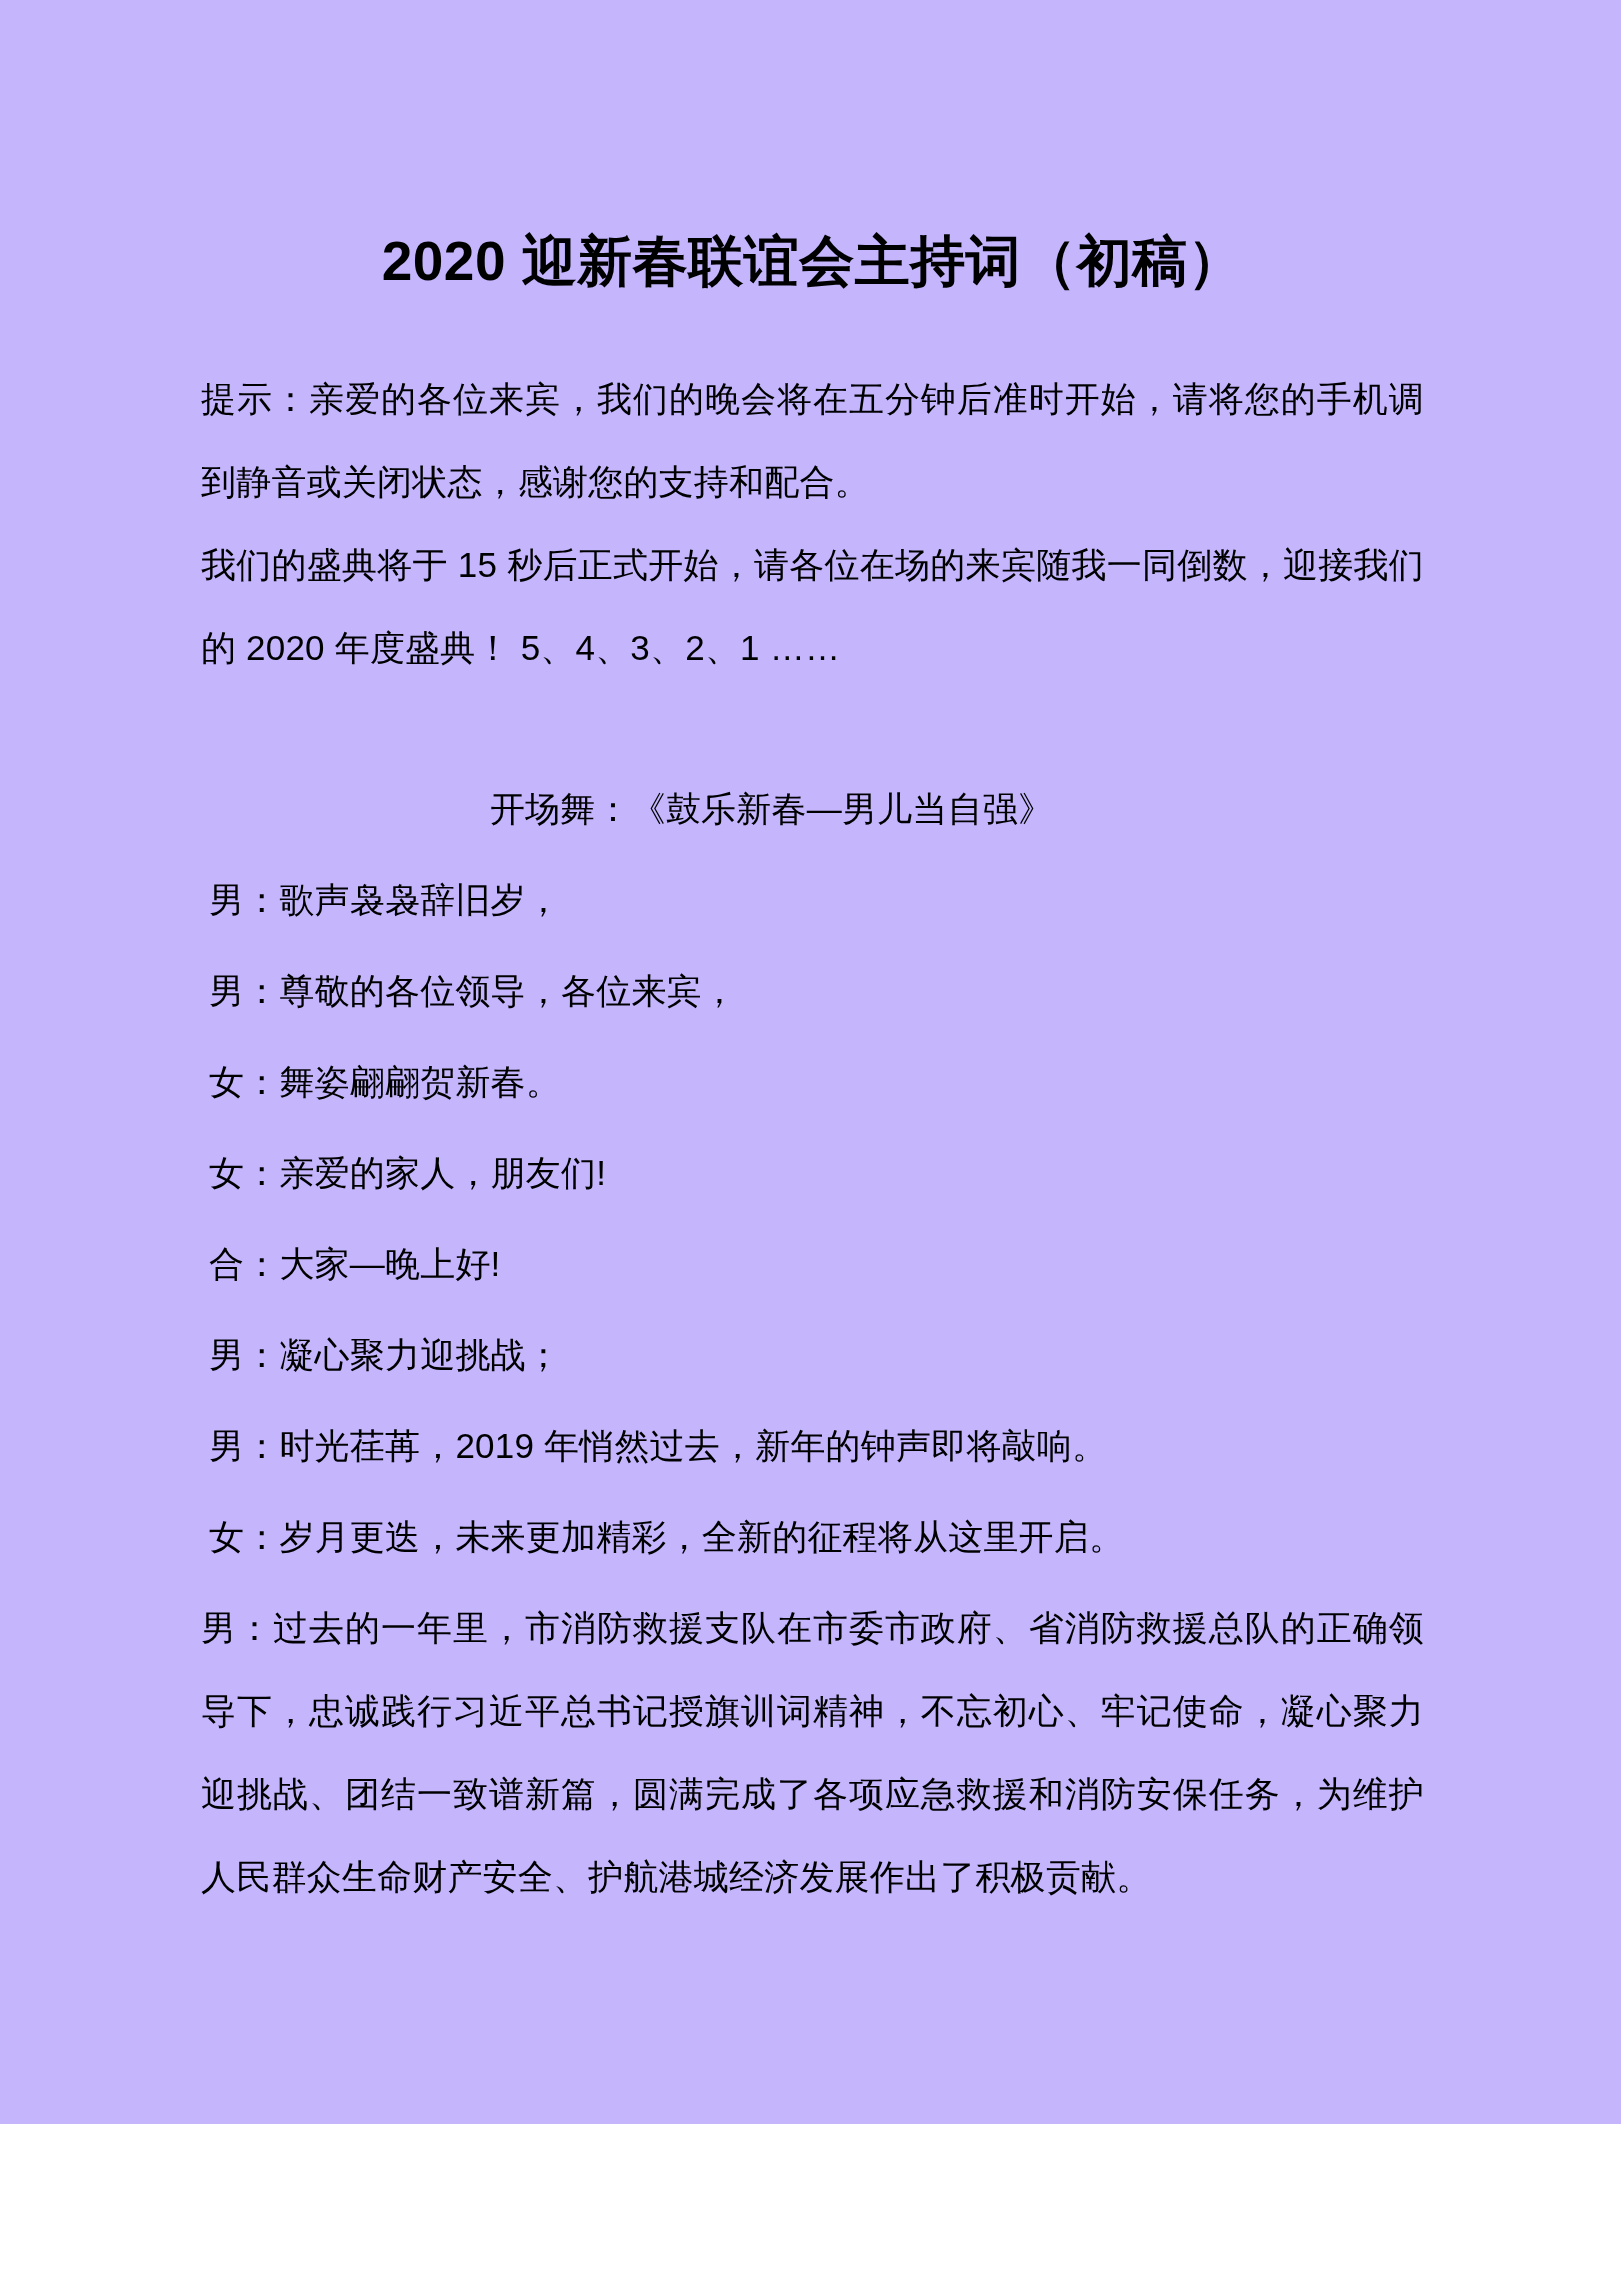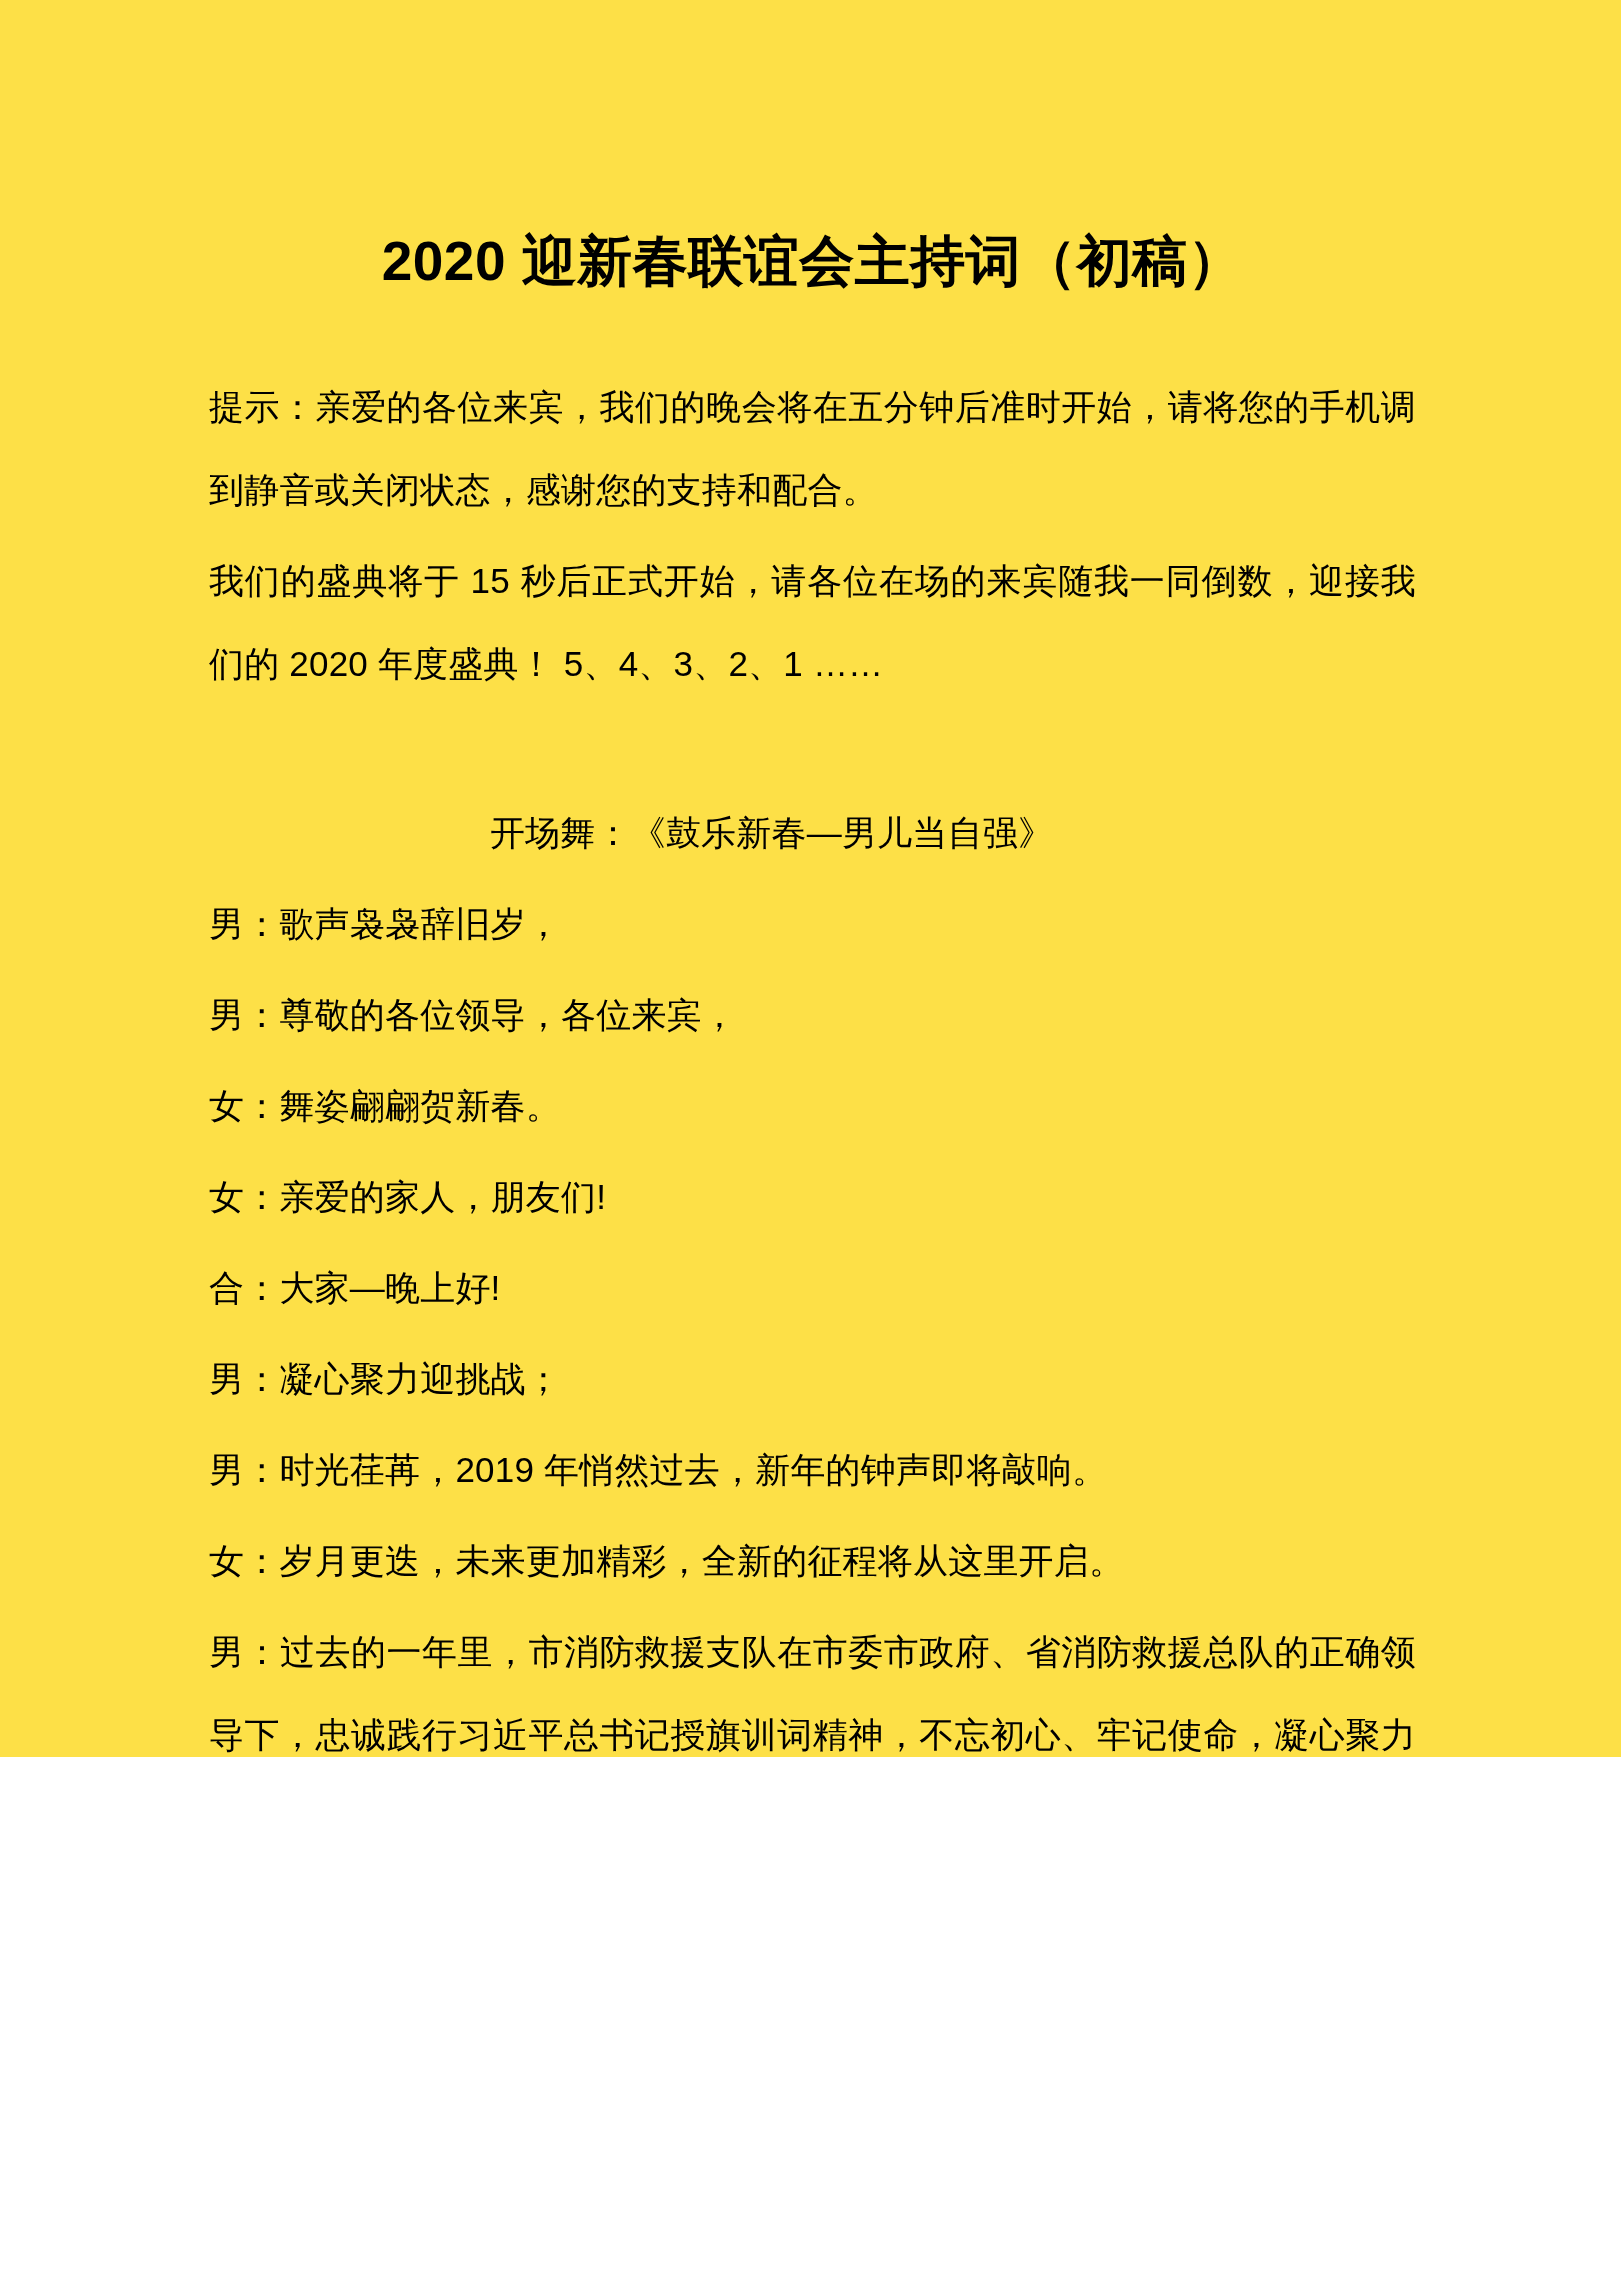--- a/index.html
+++ b/index.html
@@ -8,22 +8,22 @@
     padding: 0;
     background: #ffffff;
   }
   body {
     font-family: "Liberation Sans", "DejaVu Sans", sans-serif;
     color: #000000;
   }
   .page {
     position: relative;
     width: 1621px;
-    height: 1757px;
-    background: #fde047;
+    height: 2124px;
+    background: #c4b5fd;
     overflow: hidden;
     box-sizing: border-box;
   }
   .doc-body {
     position: absolute;
     left: 201px;
     top: 0;
     width: 1223px;
   }
   .doc-title {
@@ -54,21 +54,21 @@
     font-size: 35px;
     line-height: 83px;
     margin: 8px;
     text-align: left;
     letter-spacing: 0.2px;
     white-space: nowrap;
   }
   .para-justify {
     font-size: 35px;
     line-height: 83px;
-    margin: 8px;
+    margin: 0;
     text-align: justify;
     text-align-last: left;
     letter-spacing: 0.2px;
   }
 </style>
 </head>
 <body>
 
 <div class="page">
 

